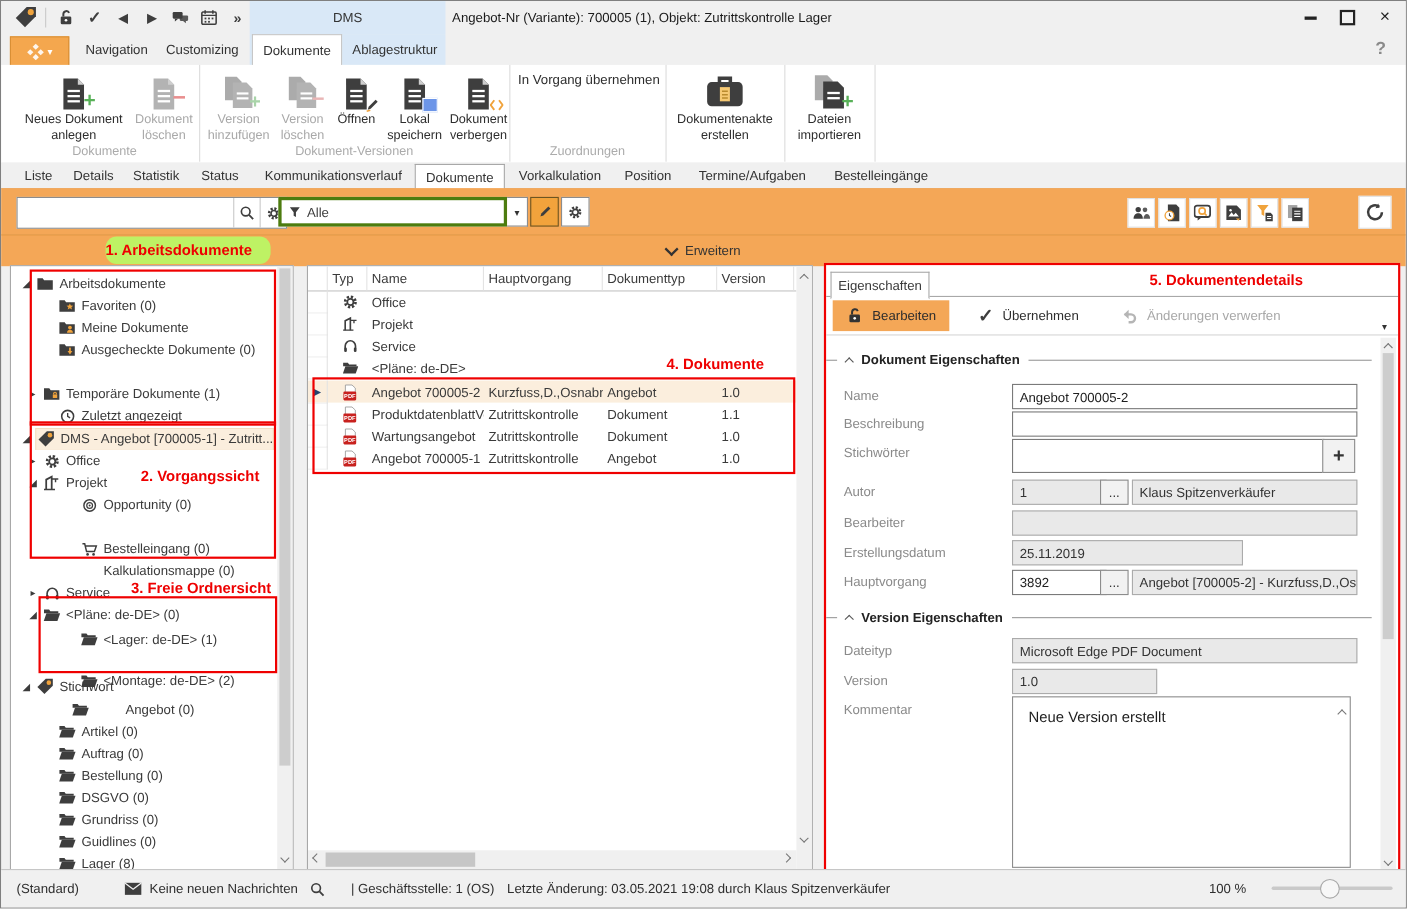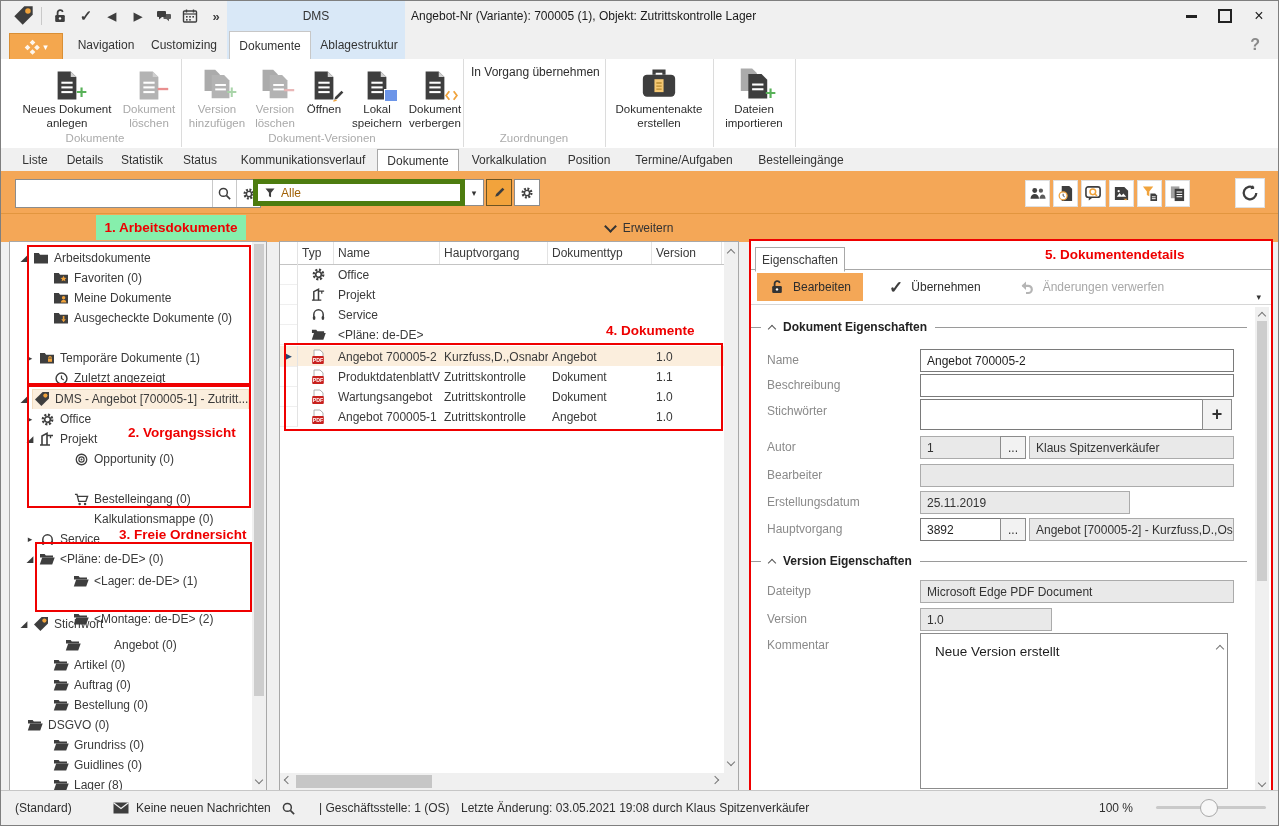--- a/index.html
+++ b/index.html
@@ -37,21 +37,21 @@
   
   .viewtabs{position:absolute;left:0;top:147px;width:100%;height:23px;background:#f0f0f0;border-bottom:1px solid #bdbdbd;}
   .vtab{position:absolute;top:0;height:23px;display:flex;align-items:center;justify-content:center;color:#333;}
   .vtab.active{background:#fff;border:1px solid #a8a8a8;border-bottom:1px solid #fff;top:1px;height:22px;}
   
   .filterbar{position:absolute;left:0;top:170px;width:100%;height:42px;background:#f4a757;}
   .searchbox{position:absolute;left:14px;top:8px;width:244px;height:27px;background:#fff;border:1px solid #8c8c8c;display:flex;align-items:stretch;}
   .searchbox .grow{flex:1;}
   .sbtn{width:23px;display:flex;align-items:center;justify-content:center;border-left:1px solid #c9c9c9;color:#3e3e3e;}
   .filtbox{position:absolute;left:252px;top:8px;height:27px;display:flex;align-items:stretch;}
-  .filtval{width:196px;background:#fff;border:5px solid #4d7c0f;display:flex;align-items:center;padding-left:6px;gap:5px;color:#a16207;}
+  .filtval{width:196px;background:#fff;border:3px solid #4d7c0f;display:flex;align-items:center;padding-left:6px;gap:5px;color:#404040;}
   .filtdrop{width:18px;background:#fff;border:1px solid #8c8c8c;border-left:none;display:flex;align-items:center;justify-content:center;color:#333;}
   .tgbtn{width:24px;margin-left:2px;background:#fff;border:1px solid #8c8c8c;display:flex;align-items:center;justify-content:center;}
   .tgbtn.on{background:#f2a33c;border:1px solid #6d5422;}
   .ricons{position:absolute;top:9px;display:flex;gap:3px;}
   .ribox{width:23px;height:25px;background:#fff;border:1px solid #e0e0e0;display:flex;align-items:center;justify-content:center;color:#3e3e3e;}
   
   .expandbar{position:absolute;left:0;top:212px;width:100%;height:28px;background:#f4a757;border-top:1px solid #e2963f;display:flex;align-items:center;justify-content:center;gap:8px;color:#333;}
   .chev{display:inline-block;width:7px;height:7px;border-right:2px solid #333;border-bottom:2px solid #333;transform:rotate(45deg);margin-top:-4px;}
   .chev.up{transform:rotate(225deg);margin-top:4px;}
   .chev.sm{width:5px;height:5px;border-width:1.5px;border-color:#777;}
@@ -89,21 +89,21 @@
   .sechead .dash{width:10px;border-top:1px solid #9a9a9a;}
   .sechead .line{flex:1;border-top:1px solid #9a9a9a;}
   .flabel{position:absolute;left:16px;color:#8a8a8a;}
   .finput{position:absolute;height:21px;background:#fff;border:1px solid #7a7a7a;display:flex;align-items:center;padding-left:6px;color:#1e1e1e;white-space:nowrap;overflow:hidden;}
   .finput.ro{background:#e9e9e9;border:1px solid #ababab;color:#333;}
   .fbtn{position:absolute;height:21px;background:#f2f2f2;border:1px solid #8c8c8c;display:flex;align-items:center;justify-content:center;color:#333;}
   .ftext{position:absolute;background:#fff;border:1px solid #8c8c8c;color:#1e1e1e;}
   
   .annrect{position:absolute;border:2px solid #ef0000;pointer-events:none;z-index:5;}
   .annlbl{position:absolute;color:#ee0000;font-weight:bold;font-size:13.5px;z-index:6;white-space:nowrap;}
-  .annlbl.boxed{background:#86efac;display:flex;align-items:center;justify-content:center;}
+  .annlbl.boxed{background:#bef264;display:flex;align-items:center;border-radius:10px;}
   
   .statusbar{position:absolute;left:0;bottom:0;width:100%;height:34px;background:#f0f0f0;border-top:1px solid #c6c6c6;display:flex;align-items:center;color:#2f2f2f;}
   .sb-item{display:flex;align-items:center;gap:7px;position:absolute;}
   .slider{position:absolute;left:1155px;top:15px;width:110px;height:3px;background:#c9c9c9;border-radius:2px;}
   .sthumb{position:absolute;left:44px;top:-7px;width:16px;height:16px;border-radius:50%;background:#f7f7f7;border:1px solid #a9a9a9;}
   .docwrap{position:relative;}
 </style>
 </head>
 <body>
 
@@ -761,21 +761,21 @@
       </div>
   <div class="trow" style="top:453px;padding-left:26px;">
         <span class="texp"></span>
         <span class="tico">
           <svg class="ic" width="16" height="16" style="color:#3e3e3e">
             <use href="#i-foldero"></use>
           </svg>
         </span>
         <span class="tlab">Bestellung (0)</span>
       </div>
-  <div class="trow" style="top:473px;">
+  <div class="trow" style="top:473px;padding-left:26px;">
         <span class="texp"></span>
         <span class="tico">
           <svg class="ic" width="16" height="16" style="color:#3e3e3e">
             <use href="#i-foldero"></use>
           </svg>
         </span>
         <span class="tlab">DSGVO (0)</span>
       </div>
   <div class="trow" style="top:493px;padding-left:26px;">
         <span class="texp"></span>

